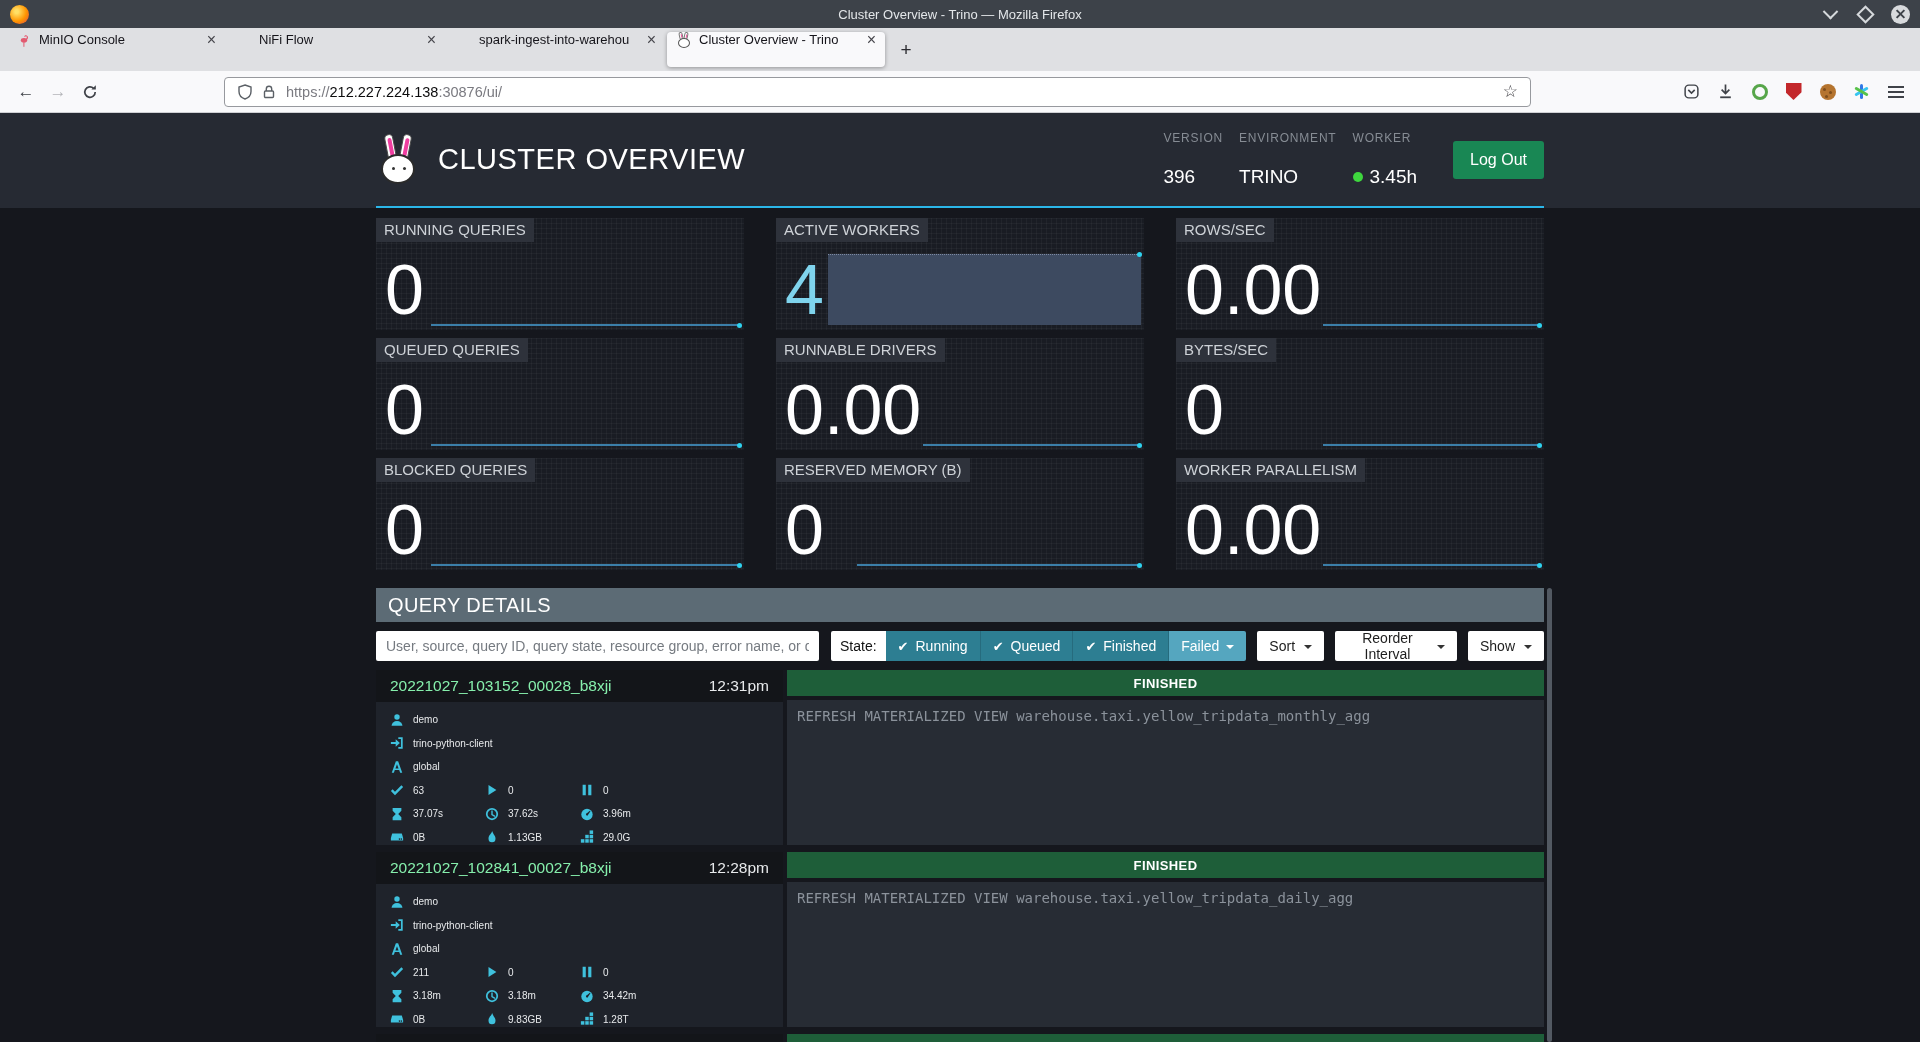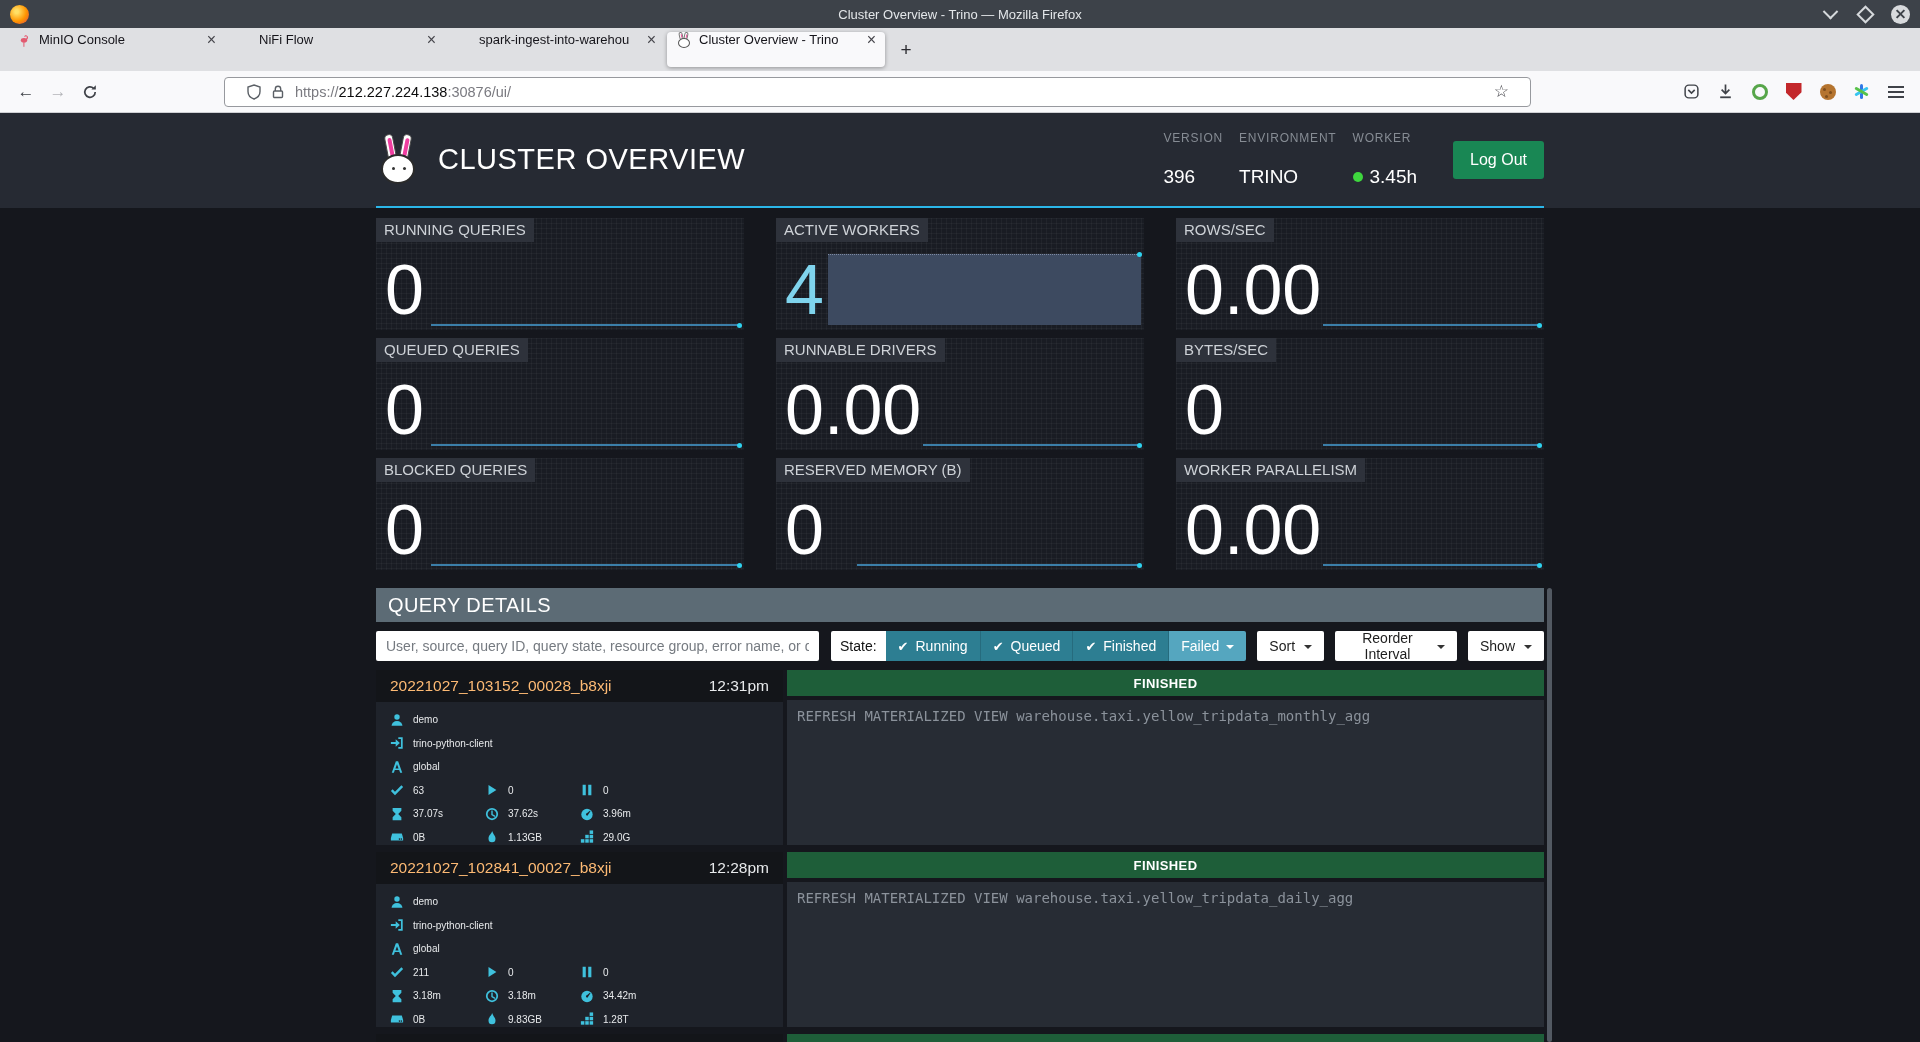--- a/index.html
+++ b/index.html
@@ -46,21 +46,21 @@
   .bunny .head { position:absolute; top:6px; left:2px; width:12px; height:10px; background:#fff;
     border:1px solid #555; border-radius:50%; }
 
   .toolbar { flex:0 0 42px; background:#f9f9fb; border-bottom:1px solid #cfd0d4;
     display:flex; align-items:center; padding:0 10px; }
   .nav-btn { width:32px; height:30px; display:flex; align-items:center; justify-content:center;
     font-size:17px; color:#3f4248; }
   .icon-back::before { content:"←"; }
   .icon-forward::before { content:"→"; color:#b3b4b8; }
   .urlbar { margin-left:118px; width:1307px; height:30px; background:#fff; border:1px solid #97999e;
-    border-radius:4px; display:flex; align-items:center; padding:0 21px; font-size:14.5px; }
+    border-radius:4px; display:flex; align-items:center; padding:0 12px; font-size:14.5px; }
   .url-scheme,.url-rest { color:#7a7a80; }
   .url-host { color:#0c0c0d; }
   .url-star { margin-left:auto; color:#45454b; font-size:17px; }
   .url-star::before { content:"☆"; }
   .ext-group { margin-left:auto; display:flex; align-items:center; gap:13px; padding-right:4px; }
   .ext { width:21px; height:21px; display:flex; align-items:center; justify-content:center; }
   .ext-ring { width:16px; height:16px; border:3px solid #57a64a; border-radius:50%; }
   .ext-ublock { width:16px; height:17px; background:#c3272b;
     clip-path:polygon(0 0,100% 0,100% 55%,50% 100%,0 55%); }
   .ext-cookie { width:16px; height:16px; background:#b5742f; border-radius:50%; position:relative; }
@@ -131,21 +131,21 @@
   .caret { width:0; height:0; border:4px solid transparent; border-top-color:#fff; margin-top:5px; }
   .wbtn { height:30px; background:#fff; color:#1d1d1d; font-size:14px; display:flex; align-items:center;
     gap:9px; padding:0 12px; border:none; border-radius:2px; margin-left:11px; }
   .wbtn .caret { border-top-color:#333; }
 
   .qrow { display:flex; margin-top:6px; }
   .qrow + .qrow { margin-top:7px; }
   .qleft { flex:0 0 407px; width:407px; }
   .qhead { height:32px; background:#131519; display:flex; align-items:center; padding:0 14px;
     font-size:15.5px; }
-  .qid { color:#fdba74; text-decoration:none; }
+  .qid { color:#86efac; text-decoration:none; }
   .qtime { margin-left:auto; color:#e8eaec; }
   .qbody { background:#1f232b; height:143px; padding:6px 14px 8px; }
   .qline,.qcell { display:flex; align-items:center; gap:9px; height:23.5px; font-size:10px; color:#e8eaec; }
   .qgrid { display:grid; grid-template-columns:95px 95px auto; }
   .qicon { width:14px; height:14px; flex:0 0 14px; fill:#3fc1dd; }
   .qright { flex:1; margin-left:4px; display:flex; flex-direction:column; }
   .qstatus { height:26px; background:#1e5e39; color:#fff; font-size:13px; font-weight:bold;
     display:flex; align-items:center; justify-content:center; letter-spacing:.4px; }
   .qtext { flex:1; margin-top:4px; background:#272c34; color:#8b929b;
     font-family:"DejaVu Sans Mono",monospace; font-size:14px; padding:8px 10px; white-space:pre-wrap; }

